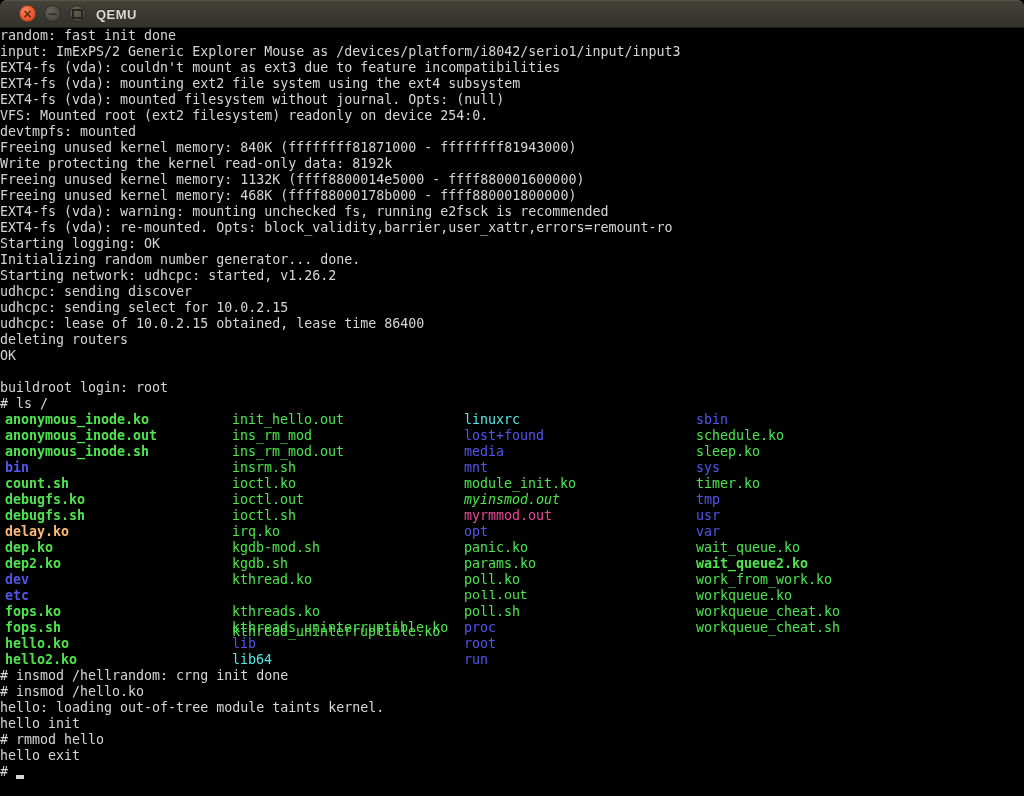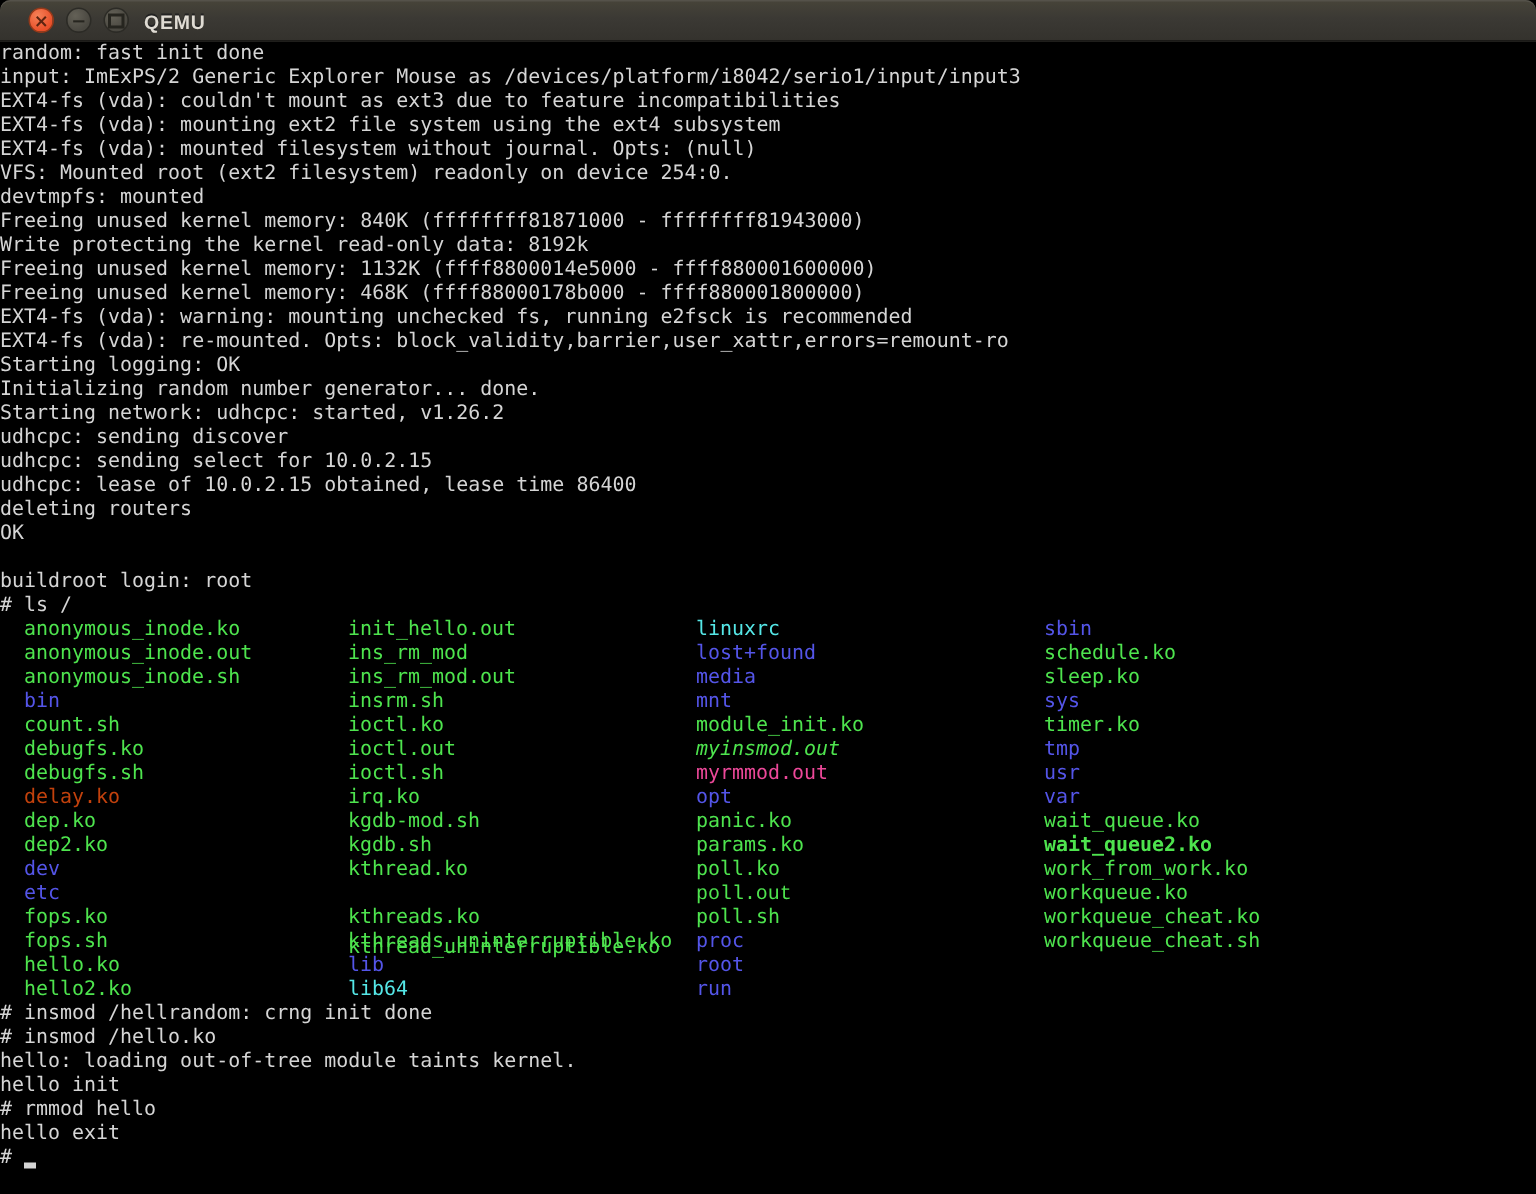--- a/index.html
+++ b/index.html
@@ -43,21 +43,21 @@
 
   
   .terminal{
     position:absolute;left:0;top:28px;width:1000px;height:768px;
     background:#000;overflow:hidden;
     font-family:"DejaVu Sans Mono","Liberation Mono",monospace;
     font-size:13.3px;line-height:16px;color:#d5d5d5;
   }
   .tline{height:16px;white-space:pre;position:relative;}
   .lsrow span{position:absolute;top:0;white-space:pre;}
-  .lsrow span:nth-child(1){left:16px;}
+  .lsrow span:nth-child(1){left:5px;font-weight:bold;}
   .lsrow span:nth-child(2){left:232px;}
   .lsrow span:nth-child(3){left:464px;}
   .lsrow span:nth-child(4){left:696px;}
   .cursor{display:inline-block;width:8px;height:4px;background:#d5d5d5;vertical-align:bottom;margin-bottom:1px;}
 </style>
 </head>
 <body>
 
 <div class="titlebar">
   <div class="wbtn close">
@@ -97,21 +97,21 @@
     <div class="tline"></div>
     <div class="tline">buildroot login: root</div>
     <div class="tline"># ls /</div>
     <div class="tline lsrow"><span style="color: rgb(78, 228, 78);">anonymous_inode.ko</span><span style="color: rgb(78, 228, 78);">init_hello.out</span><span style="color: rgb(85, 231, 231);">linuxrc</span><span style="color: rgb(84, 85, 232);">sbin</span></div>
     <div class="tline lsrow"><span style="color: rgb(78, 228, 78);">anonymous_inode.out</span><span style="color: rgb(78, 228, 78);">ins_rm_mod</span><span style="color: rgb(84, 85, 232);">lost+found</span><span style="color: rgb(78, 228, 78);">schedule.ko</span></div>
     <div class="tline lsrow"><span style="color: rgb(78, 228, 78);">anonymous_inode.sh</span><span style="color: rgb(78, 228, 78);">ins_rm_mod.out</span><span style="color: rgb(84, 85, 232);">media</span><span style="color: rgb(78, 228, 78);">sleep.ko</span></div>
     <div class="tline lsrow"><span style="color: rgb(84, 85, 232);">bin</span><span style="color: rgb(78, 228, 78);">insrm.sh</span><span style="color: rgb(84, 85, 232);">mnt</span><span style="color: rgb(84, 85, 232);">sys</span></div>
     <div class="tline lsrow"><span style="color: rgb(78, 228, 78);">count.sh</span><span style="color: rgb(78, 228, 78);">ioctl.ko</span><span style="color: rgb(78, 228, 78);">module_init.ko</span><span style="color: rgb(78, 228, 78);">timer.ko</span></div>
     <div class="tline lsrow"><span style="color: rgb(78, 228, 78);">debugfs.ko</span><span style="color: rgb(78, 228, 78);">ioctl.out</span><span style="color: rgb(78, 228, 78); font-style: italic;">myinsmod.out</span><span style="color: rgb(84, 85, 232);">tmp</span></div>
     <div class="tline lsrow"><span style="color: rgb(78, 228, 78);">debugfs.sh</span><span style="color: rgb(78, 228, 78);">ioctl.sh</span><span style="color: #ec4899;">myrmmod.out</span><span style="color: rgb(84, 85, 232);">usr</span></div>
-    <div class="tline lsrow"><span style="color: #c2410c;">delay.ko</span><span style="color: rgb(78, 228, 78);">irq.ko</span><span style="color: rgb(84, 85, 232);">opt</span><span style="color: rgb(84, 85, 232);">var</span></div>
+    <div class="tline lsrow"><span style="color: #fdba74;">delay.ko</span><span style="color: rgb(78, 228, 78);">irq.ko</span><span style="color: rgb(84, 85, 232);">opt</span><span style="color: rgb(84, 85, 232);">var</span></div>
     <div class="tline lsrow"><span style="color: rgb(78, 228, 78);">dep.ko</span><span style="color: rgb(78, 228, 78);">kgdb-mod.sh</span><span style="color: rgb(78, 228, 78);">panic.ko</span><span style="color: rgb(78, 228, 78);">wait_queue.ko</span></div>
     <div class="tline lsrow"><span style="color: rgb(78, 228, 78);">dep2.ko</span><span style="color: rgb(78, 228, 78);">kgdb.sh</span><span style="color: rgb(78, 228, 78);">params.ko</span><span style="color: rgb(78, 228, 78); font-weight: bold;">wait_queue2.ko</span></div>
     <div class="tline lsrow"><span style="color: rgb(84, 85, 232);">dev</span><span style="color: rgb(78, 228, 78);">kthread.ko</span><span style="color: rgb(78, 228, 78);">poll.ko</span><span style="color: rgb(78, 228, 78);">work_from_work.ko</span></div>
     <div class="tline lsrow"><span style="color: rgb(84, 85, 232);">etc</span><span style="color: rgb(78, 228, 78); margin-top: 36px;">kthread_uninterruptible.ko</span><span style="color: rgb(78, 228, 78); font-family: Liberation Mono, monospace;">poll.out</span><span style="color: rgb(78, 228, 78);">workqueue.ko</span></div>
     <div class="tline lsrow"><span style="color: rgb(78, 228, 78);">fops.ko</span><span style="color: rgb(78, 228, 78);">kthreads.ko</span><span style="color: rgb(78, 228, 78);">poll.sh</span><span style="color: rgb(78, 228, 78);">workqueue_cheat.ko</span></div>
     <div class="tline lsrow"><span style="color: rgb(78, 228, 78);">fops.sh</span><span style="color: rgb(78, 228, 78);">kthreads_uninterruptible.ko</span><span style="color: rgb(84, 85, 232);">proc</span><span style="color: rgb(78, 228, 78);">workqueue_cheat.sh</span></div>
     <div class="tline lsrow"><span style="color: rgb(78, 228, 78);">hello.ko</span><span style="color: rgb(84, 85, 232);">lib</span><span style="color: rgb(84, 85, 232);">root</span></div>
     <div class="tline lsrow"><span style="color: rgb(78, 228, 78);">hello2.ko</span><span style="color: rgb(85, 231, 231);">lib64</span><span style="color: rgb(84, 85, 232);">run</span></div>
     <div class="tline"># insmod /hellrandom: crng init done</div>
     <div class="tline"># insmod /hello.ko</div>

